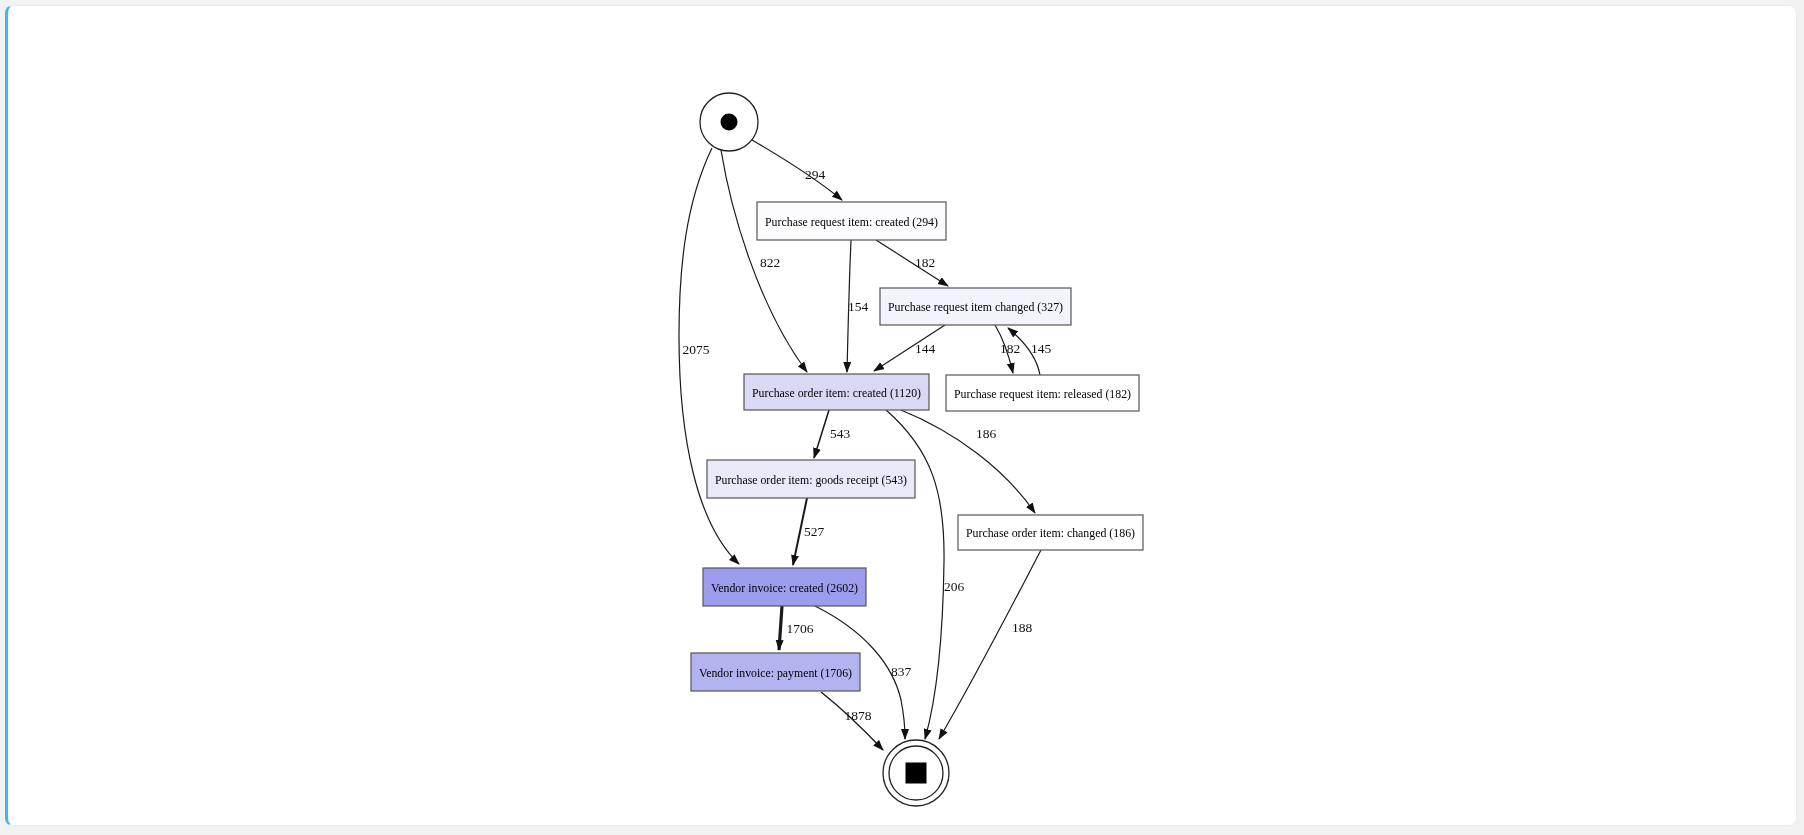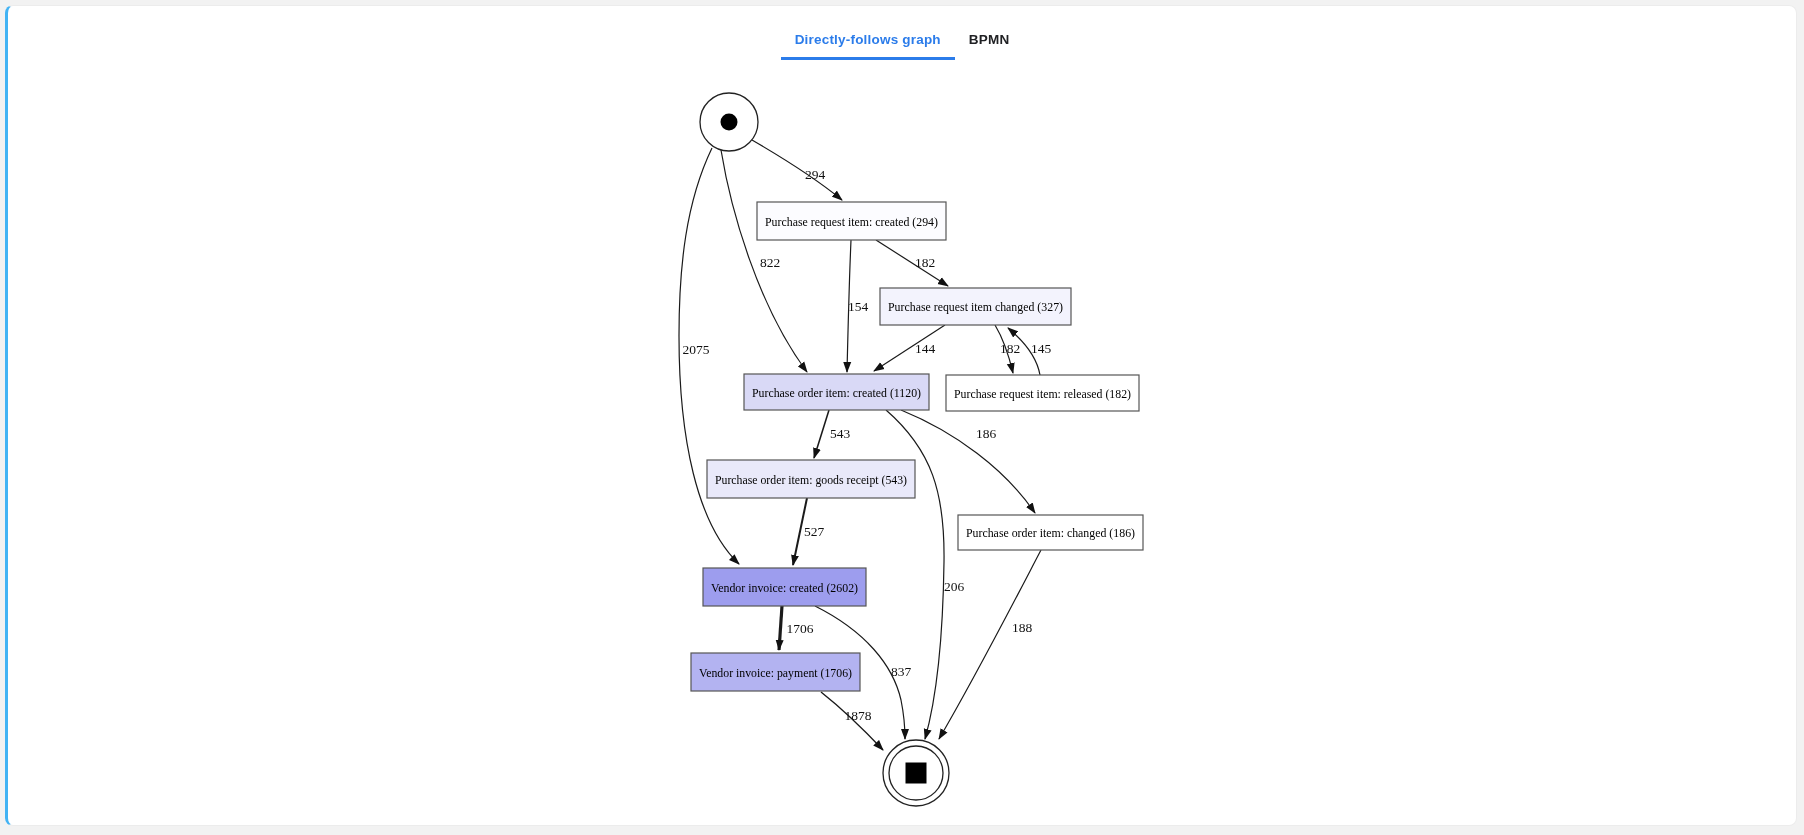--- a/index.html
+++ b/index.html
@@ -40,24 +40,20 @@
   }
   .edge-label{
     font-family:"Liberation Serif",serif;font-size:13.5px;fill:#111;
   }
   .terminal{fill:#ffffff;stroke:#222;stroke-width:1.3;}
 </style>
 </head>
 <body>
 
 <div class="card">
-  <div class="tabbar">
-    <div class="tab active">Directly-follows graph</div>
-    <div class="tab">BPMN</div>
-  </div>
 
   <svg class="graph" width="1804" height="835" viewBox="0 0 1804 835">
     <defs>
       <marker id="arrow" markerUnits="userSpaceOnUse" markerWidth="12" markerHeight="9" refX="10" refY="4.5" orient="auto">
         <path d="M 0 0.5 L 11 4.5 L 0 8.5 Z" fill="#111"></path>
       </marker>
     </defs>
     <g>
         <path d="M 744 134 C 775 152, 806 171, 834 194" class="edge" stroke-width="1.2" marker-end="url(#arrow)"></path>
         <text x="807" y="173" class="edge-label" text-anchor="middle">294</text>

